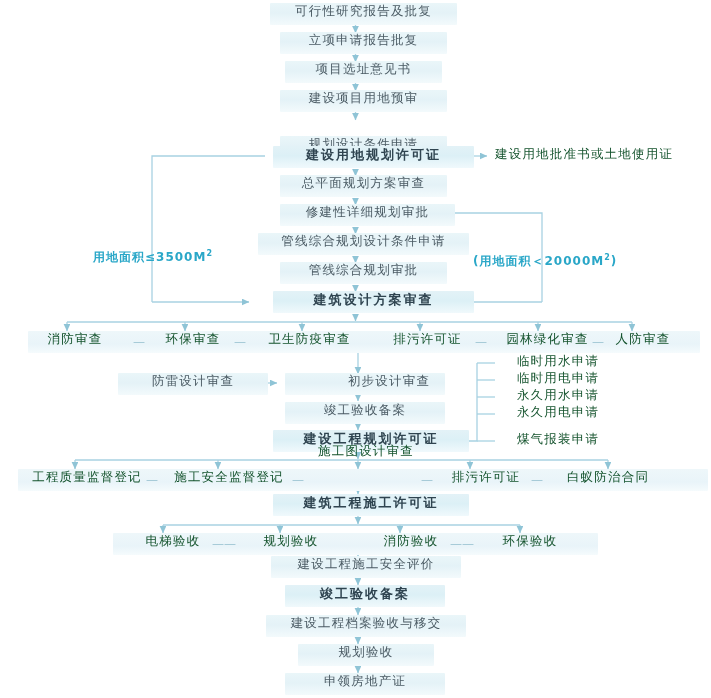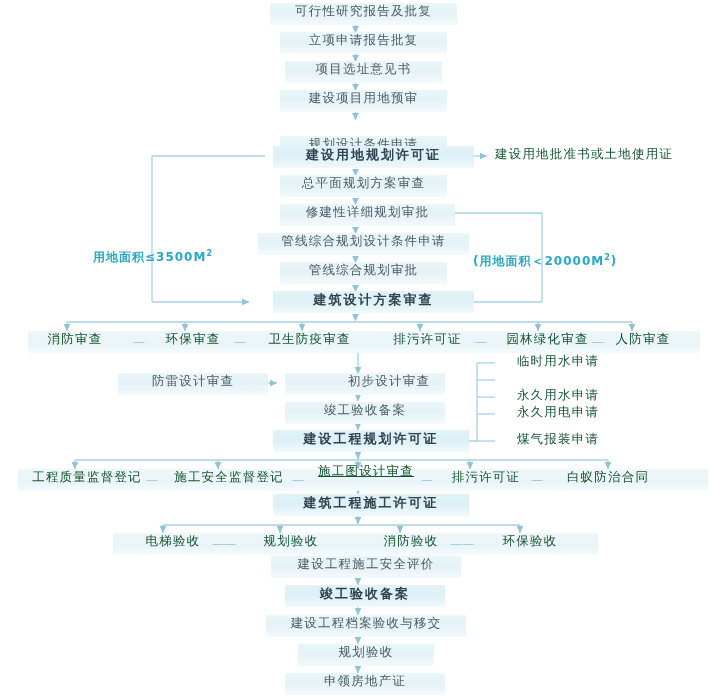--- a/index.html
+++ b/index.html
@@ -226,40 +226,43 @@
   <div class="node" style="left:277px;top:402px;width:160px;">
     <span>竣工验收备案</span>
   </div>
   <div class="node bold" style="left:265px;top:430px;width:196px;">
     <span>建设工程规划许可证</span>
   </div>
 
   <div class="node plain" style="left:495px;top:353px;width:110px;">
     <span>临时用水申请</span>
   </div>
+  <div class="node plain" style="left:495px;top:370px;width:110px;">
+    <span>临时用电申请</span>
+  </div>
   <div class="node plain" style="left:495px;top:387px;width:110px;">
     <span>永久用水申请</span>
   </div>
   <div class="node plain" style="left:495px;top:404px;width:110px;">
     <span>永久用电申请</span>
   </div>
   <div class="node plain" style="left:495px;top:431px;width:110px;">
     <span>煤气报装申请</span>
   </div>
 
   <div class="node tinted" style="left:10px;top:469px;width:690px;height:22px;"></div>
   <div class="node plain" style="left:18px;top:469px;width:122px;">
     <span>工程质量监督登记</span>
   </div>
   <div class="dash" style="left:146px;top:474px;">—</div>
   <div class="node plain" style="left:160px;top:469px;width:122px;">
     <span>施工安全监督登记</span>
   </div>
   <div class="dash" style="left:292px;top:474px;">—</div>
-  <div class="node plain" style="left:303px;top:463px;width:110px;text-decoration:underline;">
+  <div class="node plain" style="left:303px;top:443px;width:110px;">
     <span>施工图设计审查</span>
   </div>
   <div class="dash" style="left:421px;top:474px;">—</div>
   <div class="node plain" style="left:433px;top:469px;width:90px;">
     <span>排污许可证</span>
   </div>
   <div class="dash" style="left:531px;top:474px;">—</div>
   <div class="node plain" style="left:545px;top:469px;width:110px;">
     <span>白蚁防治合同</span>
   </div>

